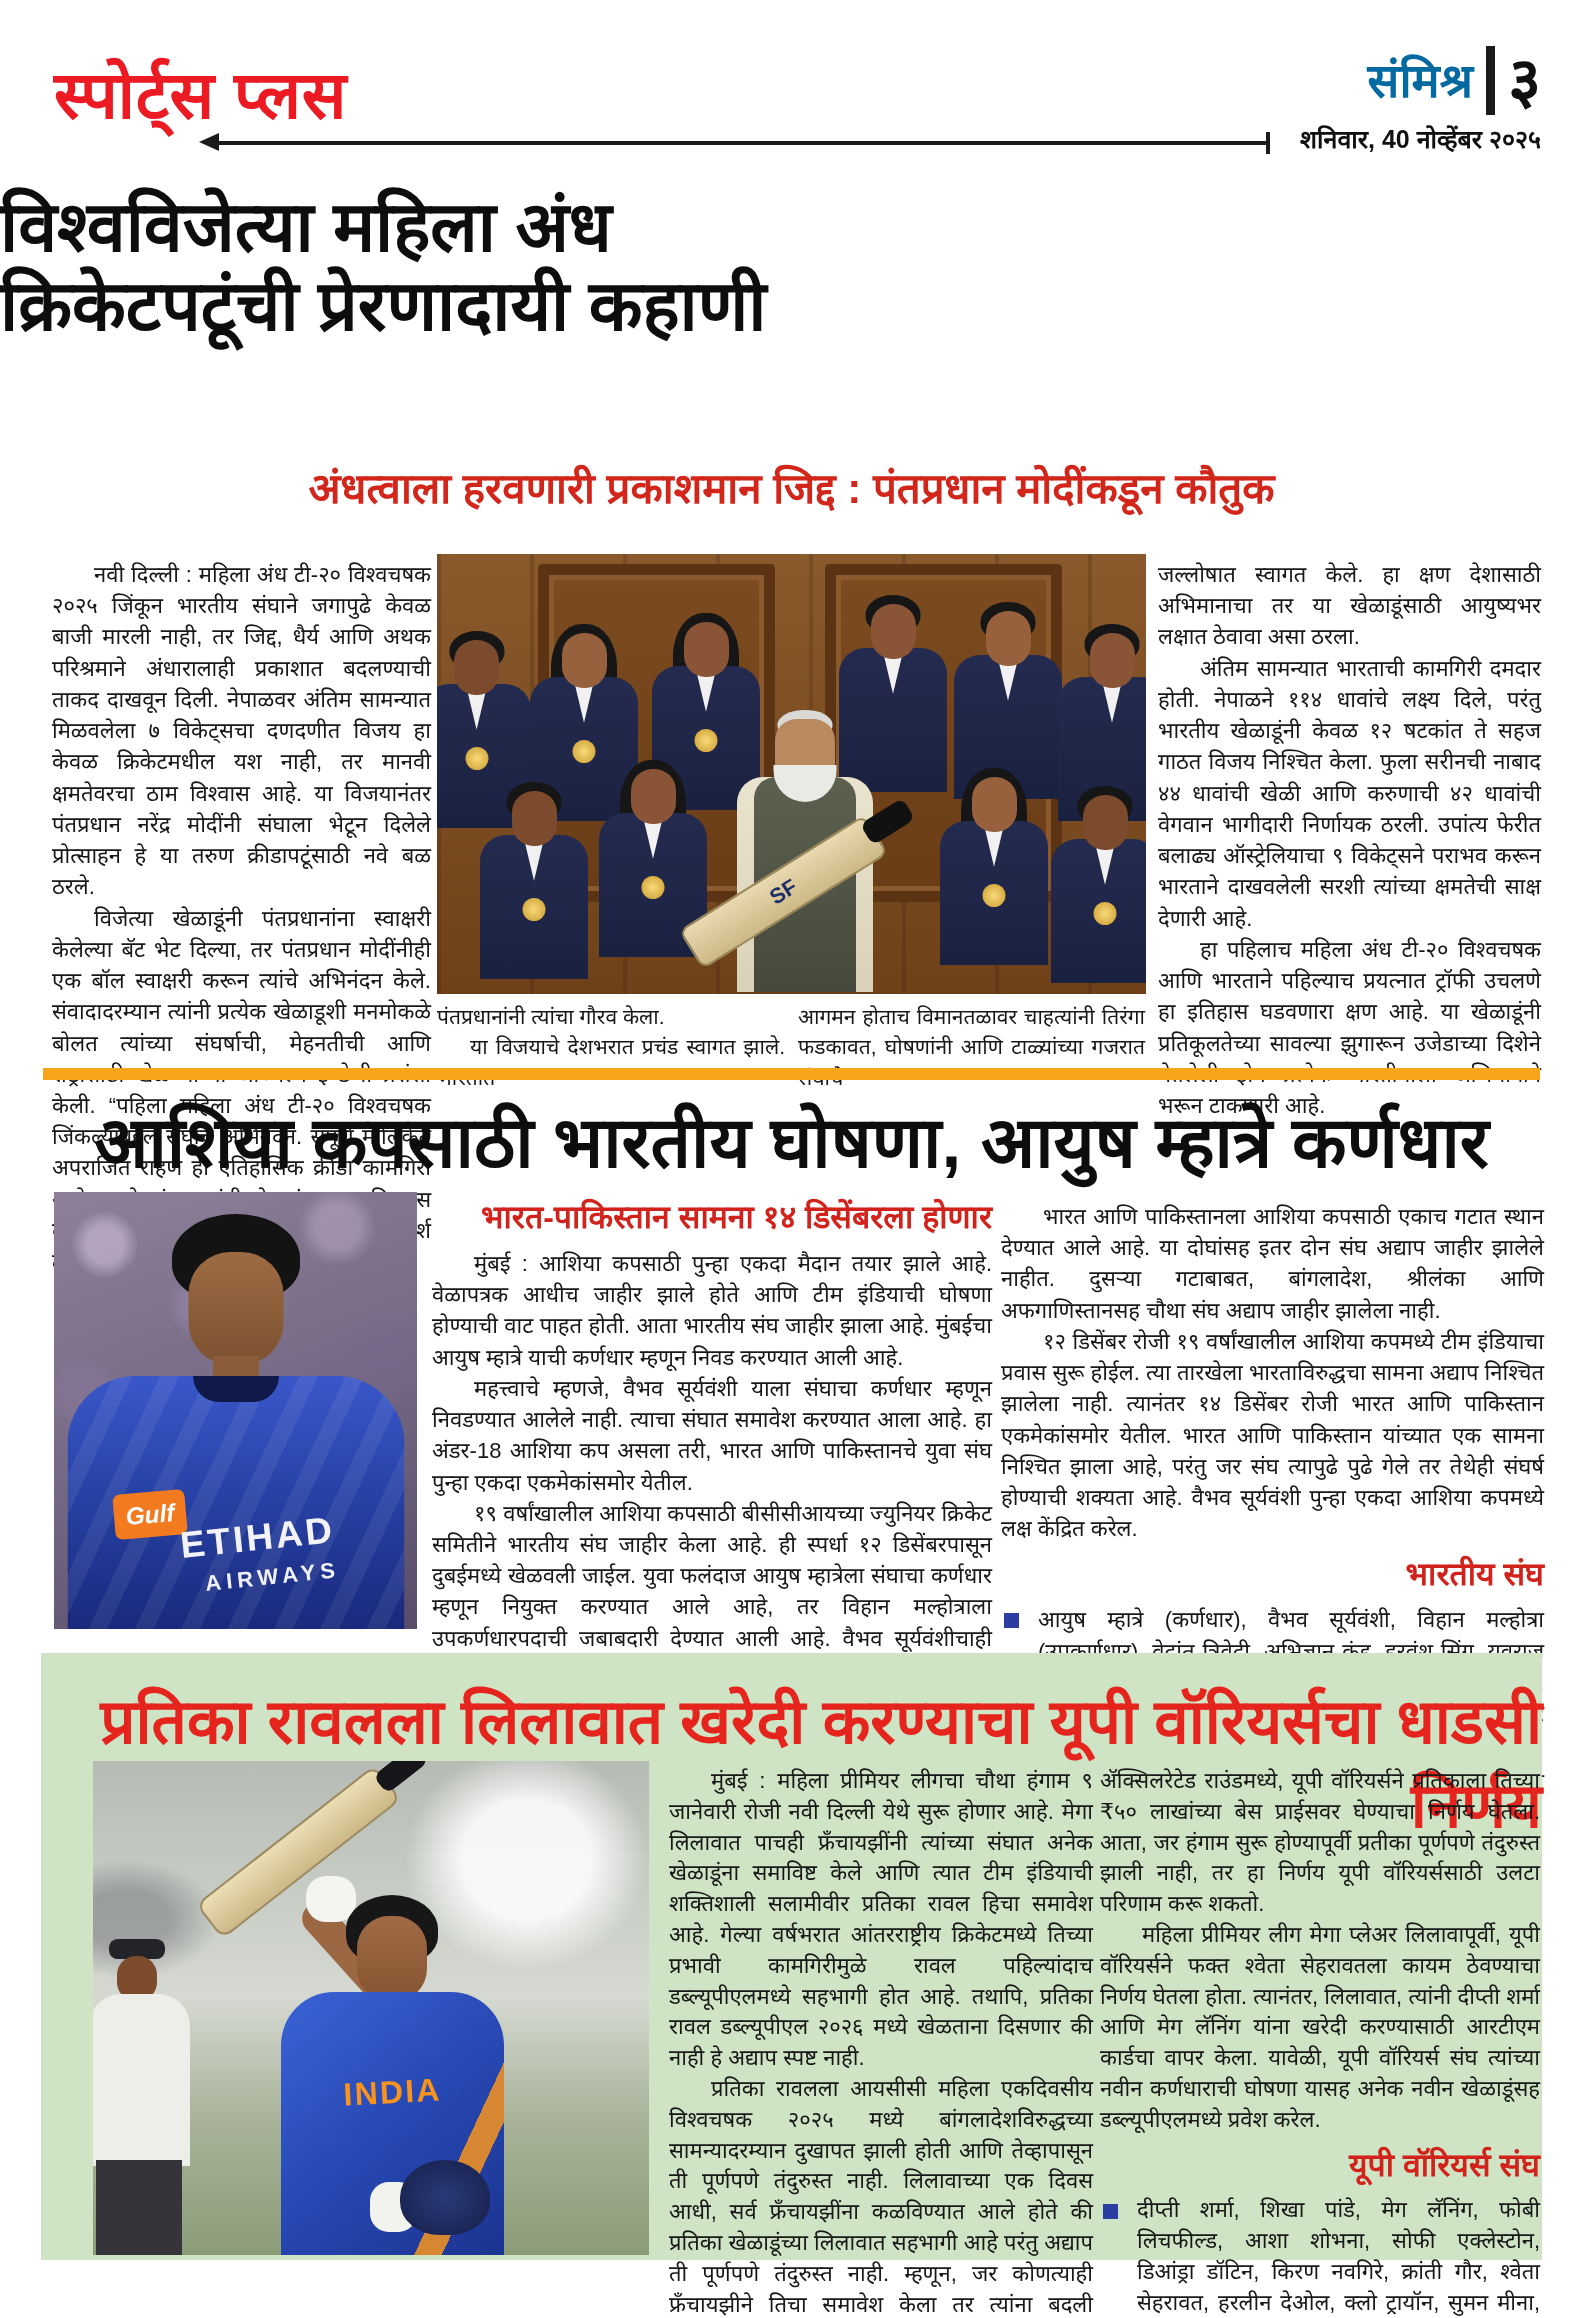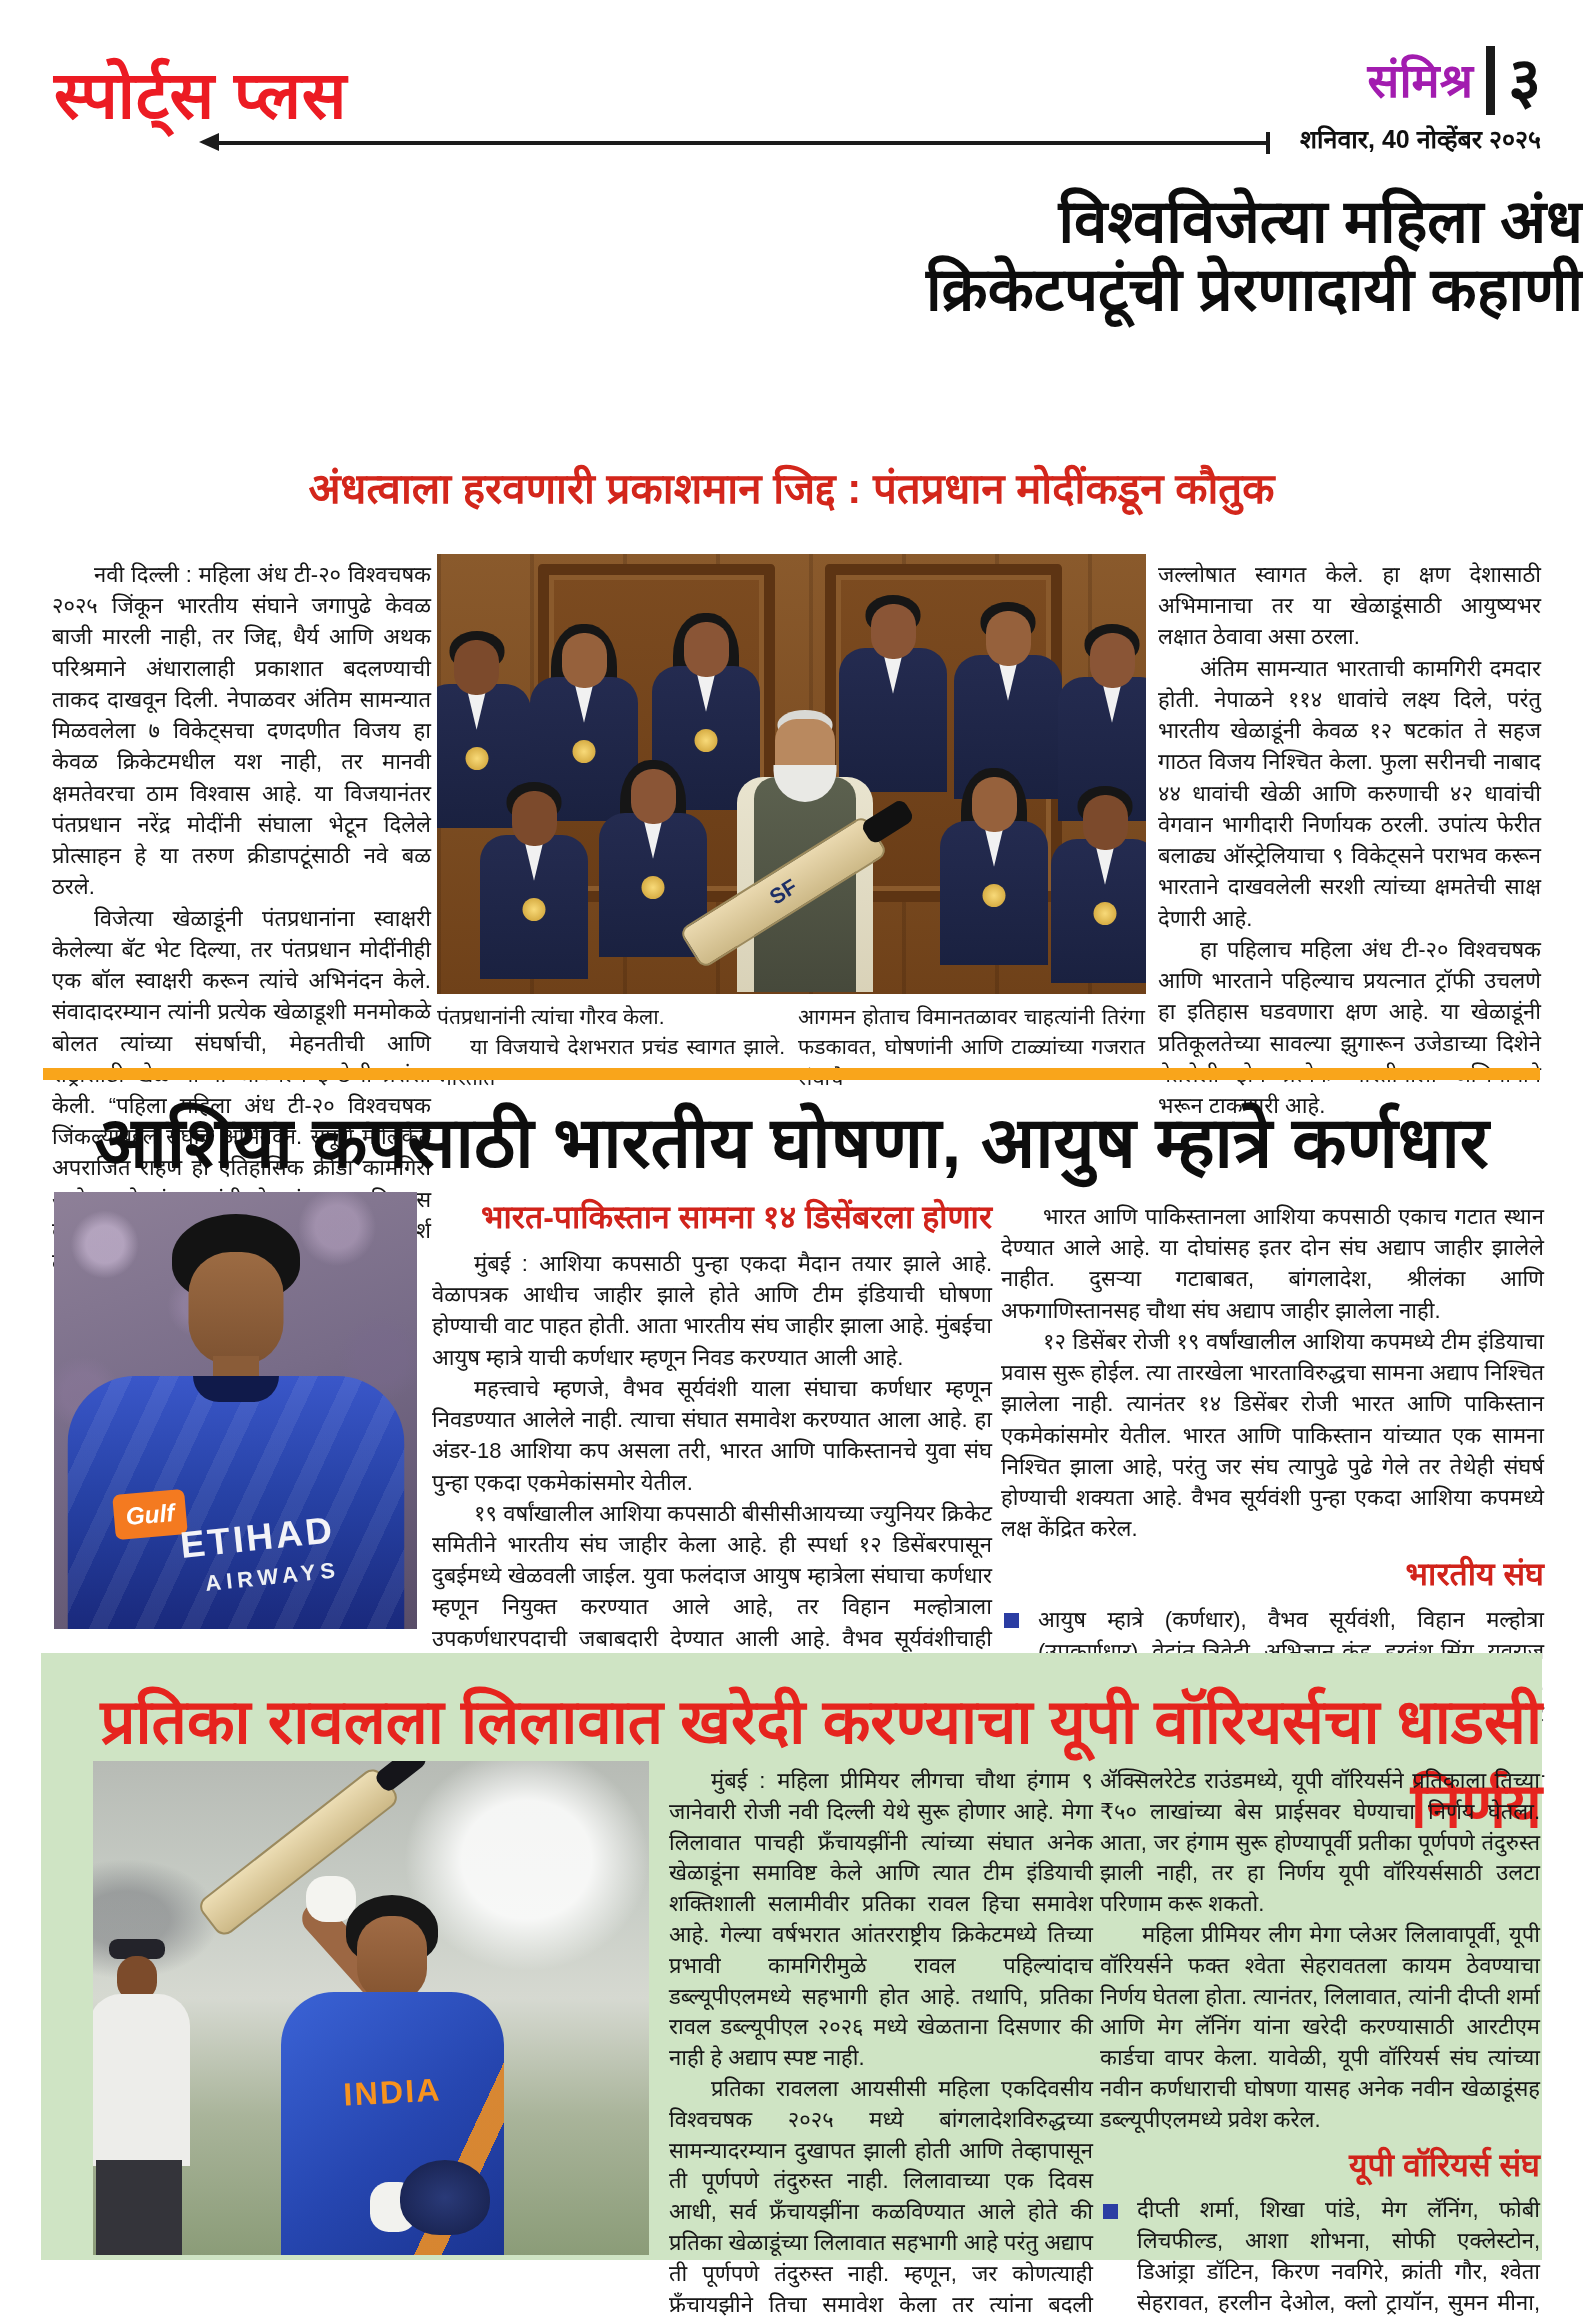--- a/index.html
+++ b/index.html
@@ -4,32 +4,32 @@
 <style>
   html,body{margin:0;padding:0;background:#e9e9e9;}
   .page{position:relative;width:1583px;height:2319px;background:#ffffff;overflow:hidden;
         font-family:"Liberation Sans","DejaVu Sans",sans-serif;color:#141414;}
   .abs{position:absolute;}
 
   
   .masthead{left:54px;top:62px;font-size:66px;font-weight:bold;color:#ec1b23;letter-spacing:0.7px;line-height:1;}
   .mh-right{right:42px;top:46px;text-align:right;}
   .mh-row{display:flex;align-items:center;justify-content:flex-end;gap:13px;}
-  .section-label{font-size:47px;font-weight:bold;color:#a21caf;line-height:1;}
+  .section-label{font-size:47px;font-weight:bold;color:#0369a1;line-height:1;}
   .mh-bar{width:9.3px;height:69px;background:#1b1b1b;}
   .page-number{font-size:63px;font-weight:bold;color:#101010;line-height:1;}
   .mh-date{font-size:25px;font-weight:bold;color:#101010;margin-top:5.7px;}
   .header-rule{left:219px;top:141px;width:1050px;height:3.6px;background:#1b1b1b;}
   .header-rule::before{content:"";position:absolute;left:-20px;top:-8px;width:0;height:0;
      border-right:20px solid #1b1b1b;border-top:9.3px solid transparent;border-bottom:9.3px solid transparent;}
   .header-rule::after{content:"";position:absolute;right:-1.4px;top:-9.3px;width:4.3px;height:22px;background:#1b1b1b;}
 
   
-  .headline{left:0;width:1583px;top:188px;text-align:right;font-weight:bold;color:#0d0d0d;
-            font-size:60px;line-height:1.13;}
+  .headline{left:0;width:1583px;top:188px;text-align:left;font-weight:bold;color:#0d0d0d;
+            font-size:70px;line-height:1.13;}
   .subheadline{left:0;width:1583px;top:458px;text-align:center;font-weight:bold;color:#d3261b;font-size:42px;}
 
   
   .col{position:absolute;text-align:justify;font-size:22px;line-height:1.42;color:#171717;}
   .col p{margin:0;text-indent:42px;}
   .col p.cont{text-indent:0;}
   .colhead{text-align:right;text-indent:0 !important;font-weight:bold;color:#d1231b;font-size:32px;
            line-height:1.2;margin:10px 0 11.5px;}
   .undercap{position:absolute;font-size:21px;line-height:1.45;text-align:justify;color:#171717;}
   .undercap .l2{text-indent:33px;}

